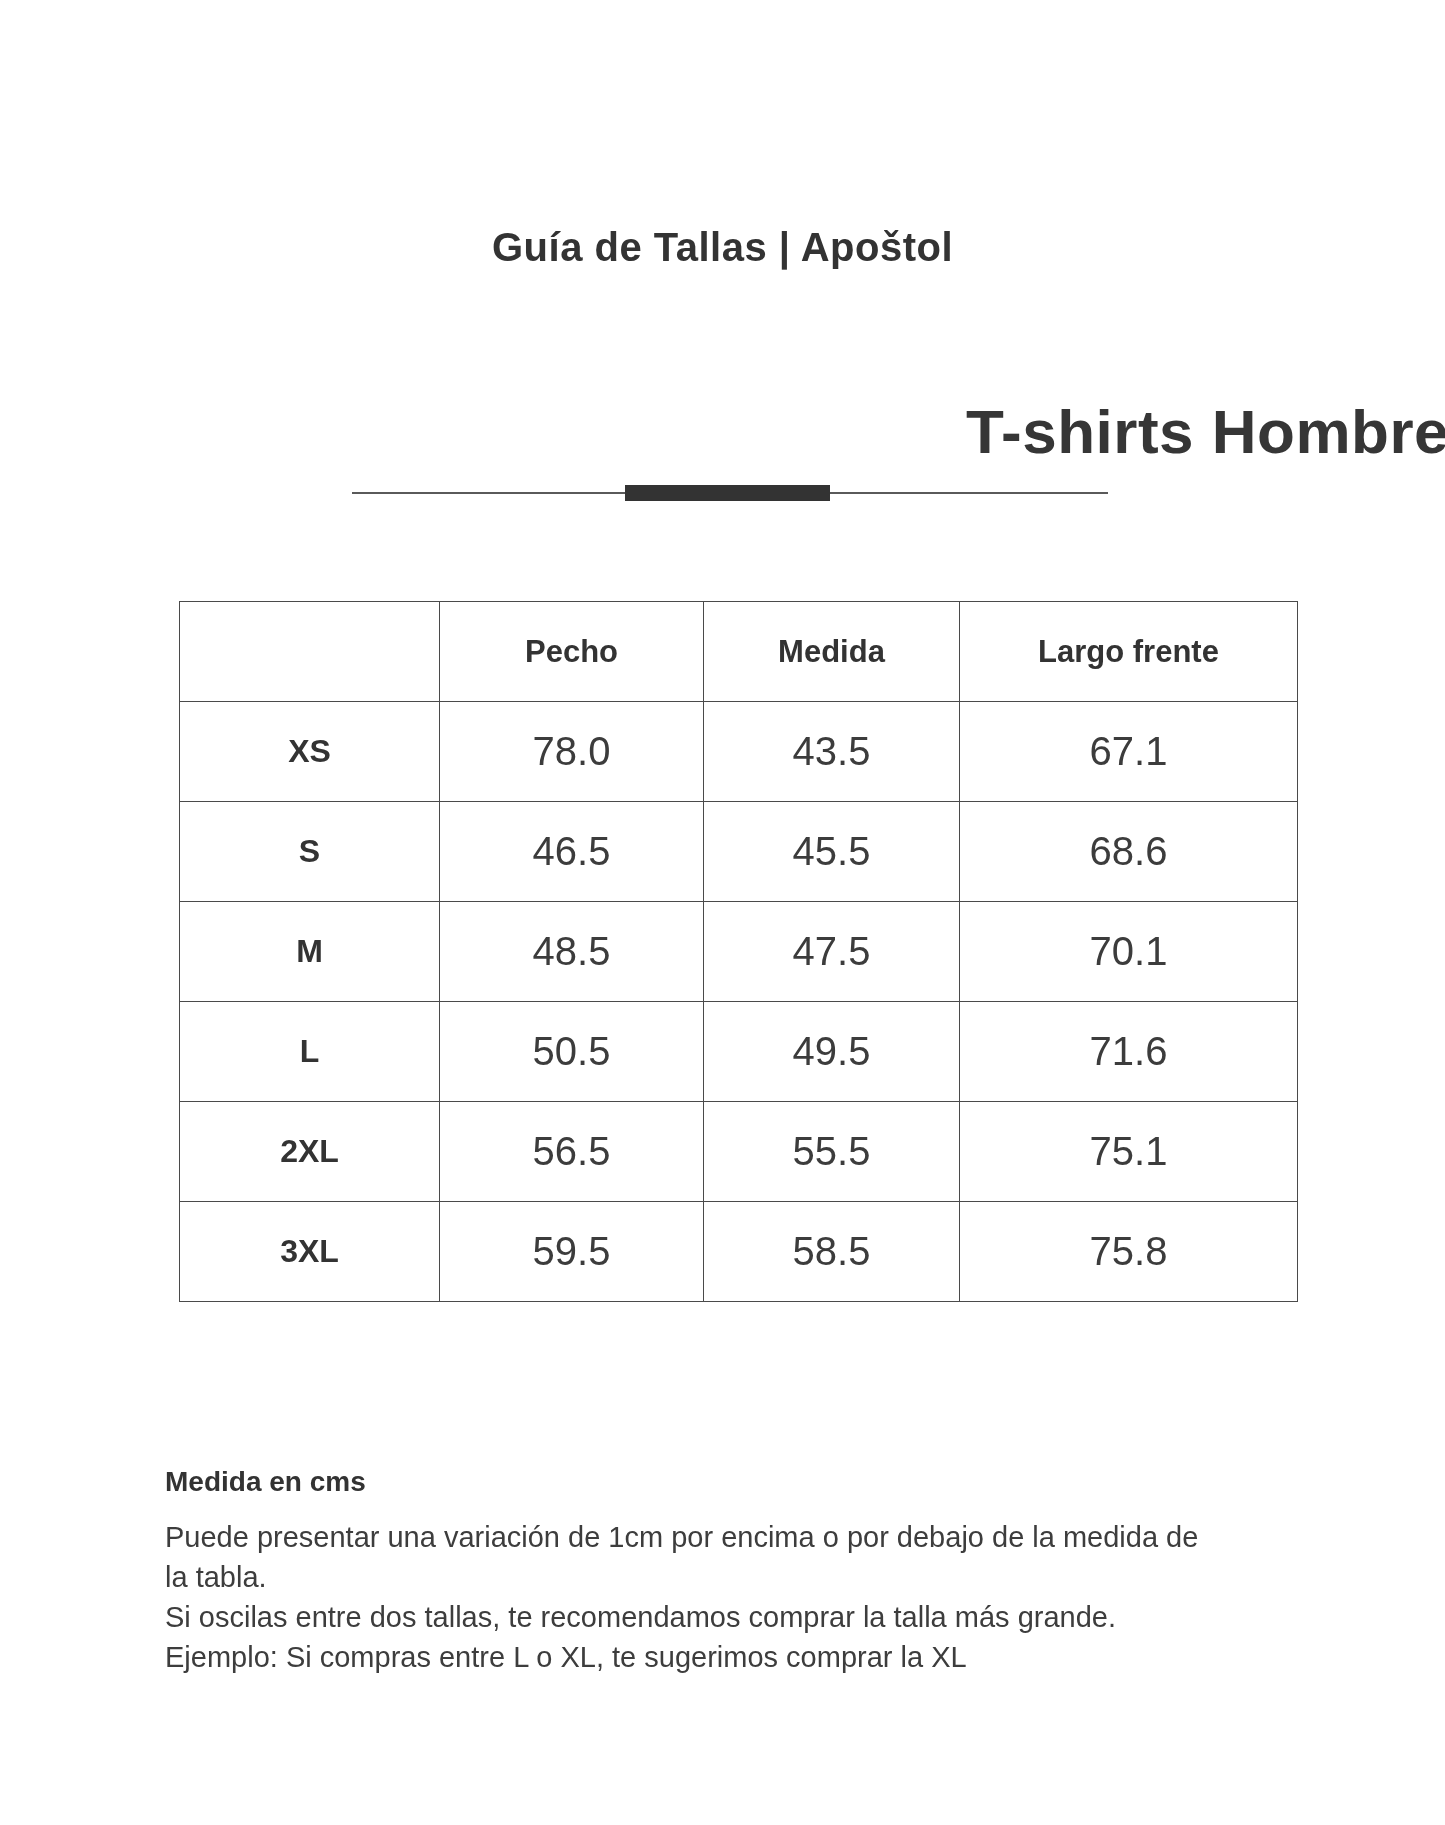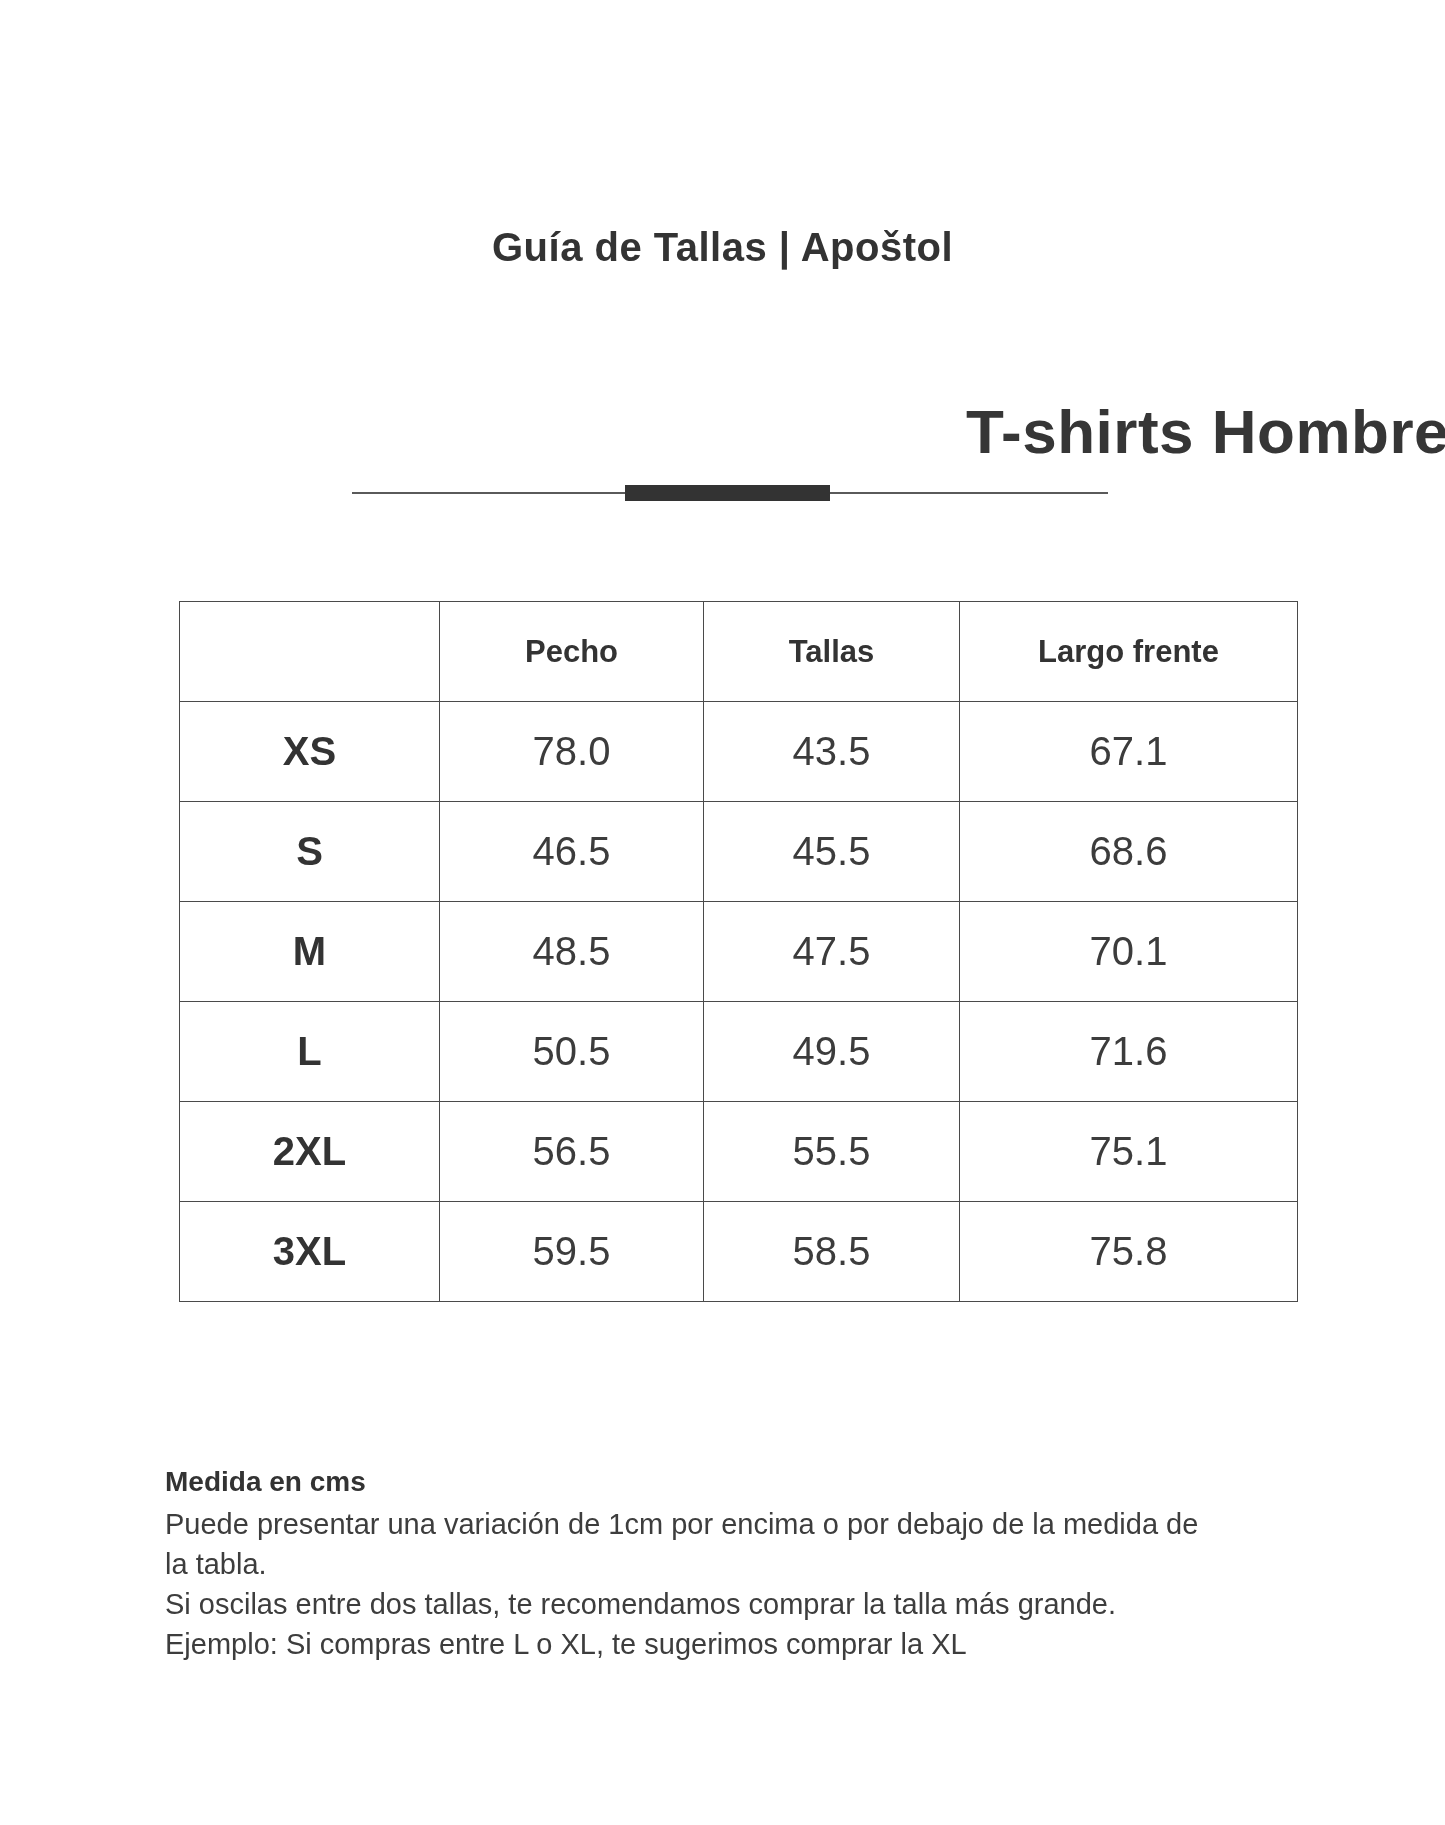--- a/index.html
+++ b/index.html
@@ -80,41 +80,41 @@
     text-align: center;
     vertical-align: middle;
     padding: 0;
   }
   .size-table thead th {
     font-size: 31px;
     font-weight: 700;
     color: #333333;
   }
   .size-table .size-cell {
-    font-size: 40px;
+    font-size: 32px;
     font-weight: 700;
     color: #333333;
   }
   .size-table .value-cell {
     font-size: 40px;
     font-weight: 300;
     color: #3c3c3c;
   }
   .notes {
     position: absolute;
     top: 1463px;
     left: 165px;
     width: 1160px;
   }
   .notes-title {
     font-size: 28px;
     font-weight: 700;
     color: #333333;
     line-height: 38px;
-    margin-bottom: 3px;
+    margin-bottom: 16px;
   }
   .notes-line {
     font-size: 29px;
     font-weight: 300;
     color: #3d3d3d;
     line-height: 40px;
     white-space: nowrap;
   }
 </style>
 </head>
@@ -135,21 +135,21 @@
     <colgroup>
       <col class="c0">
         <col class="c1">
         <col class="c2">
         <col class="c3">
     </colgroup>
     <thead>
       <tr>
         <th></th>
         <th>Pecho</th>
-        <th>Tallas</th>
+        <th>Medida</th>
         <th>Largo frente</th>
       </tr>
     </thead>
     <tbody>
       <tr>
         <th class="size-cell">XS</th>
         <td class="value-cell">78.0</td>
         <td class="value-cell">43.5</td>
         <td class="value-cell">67.1</td>
       </tr>

